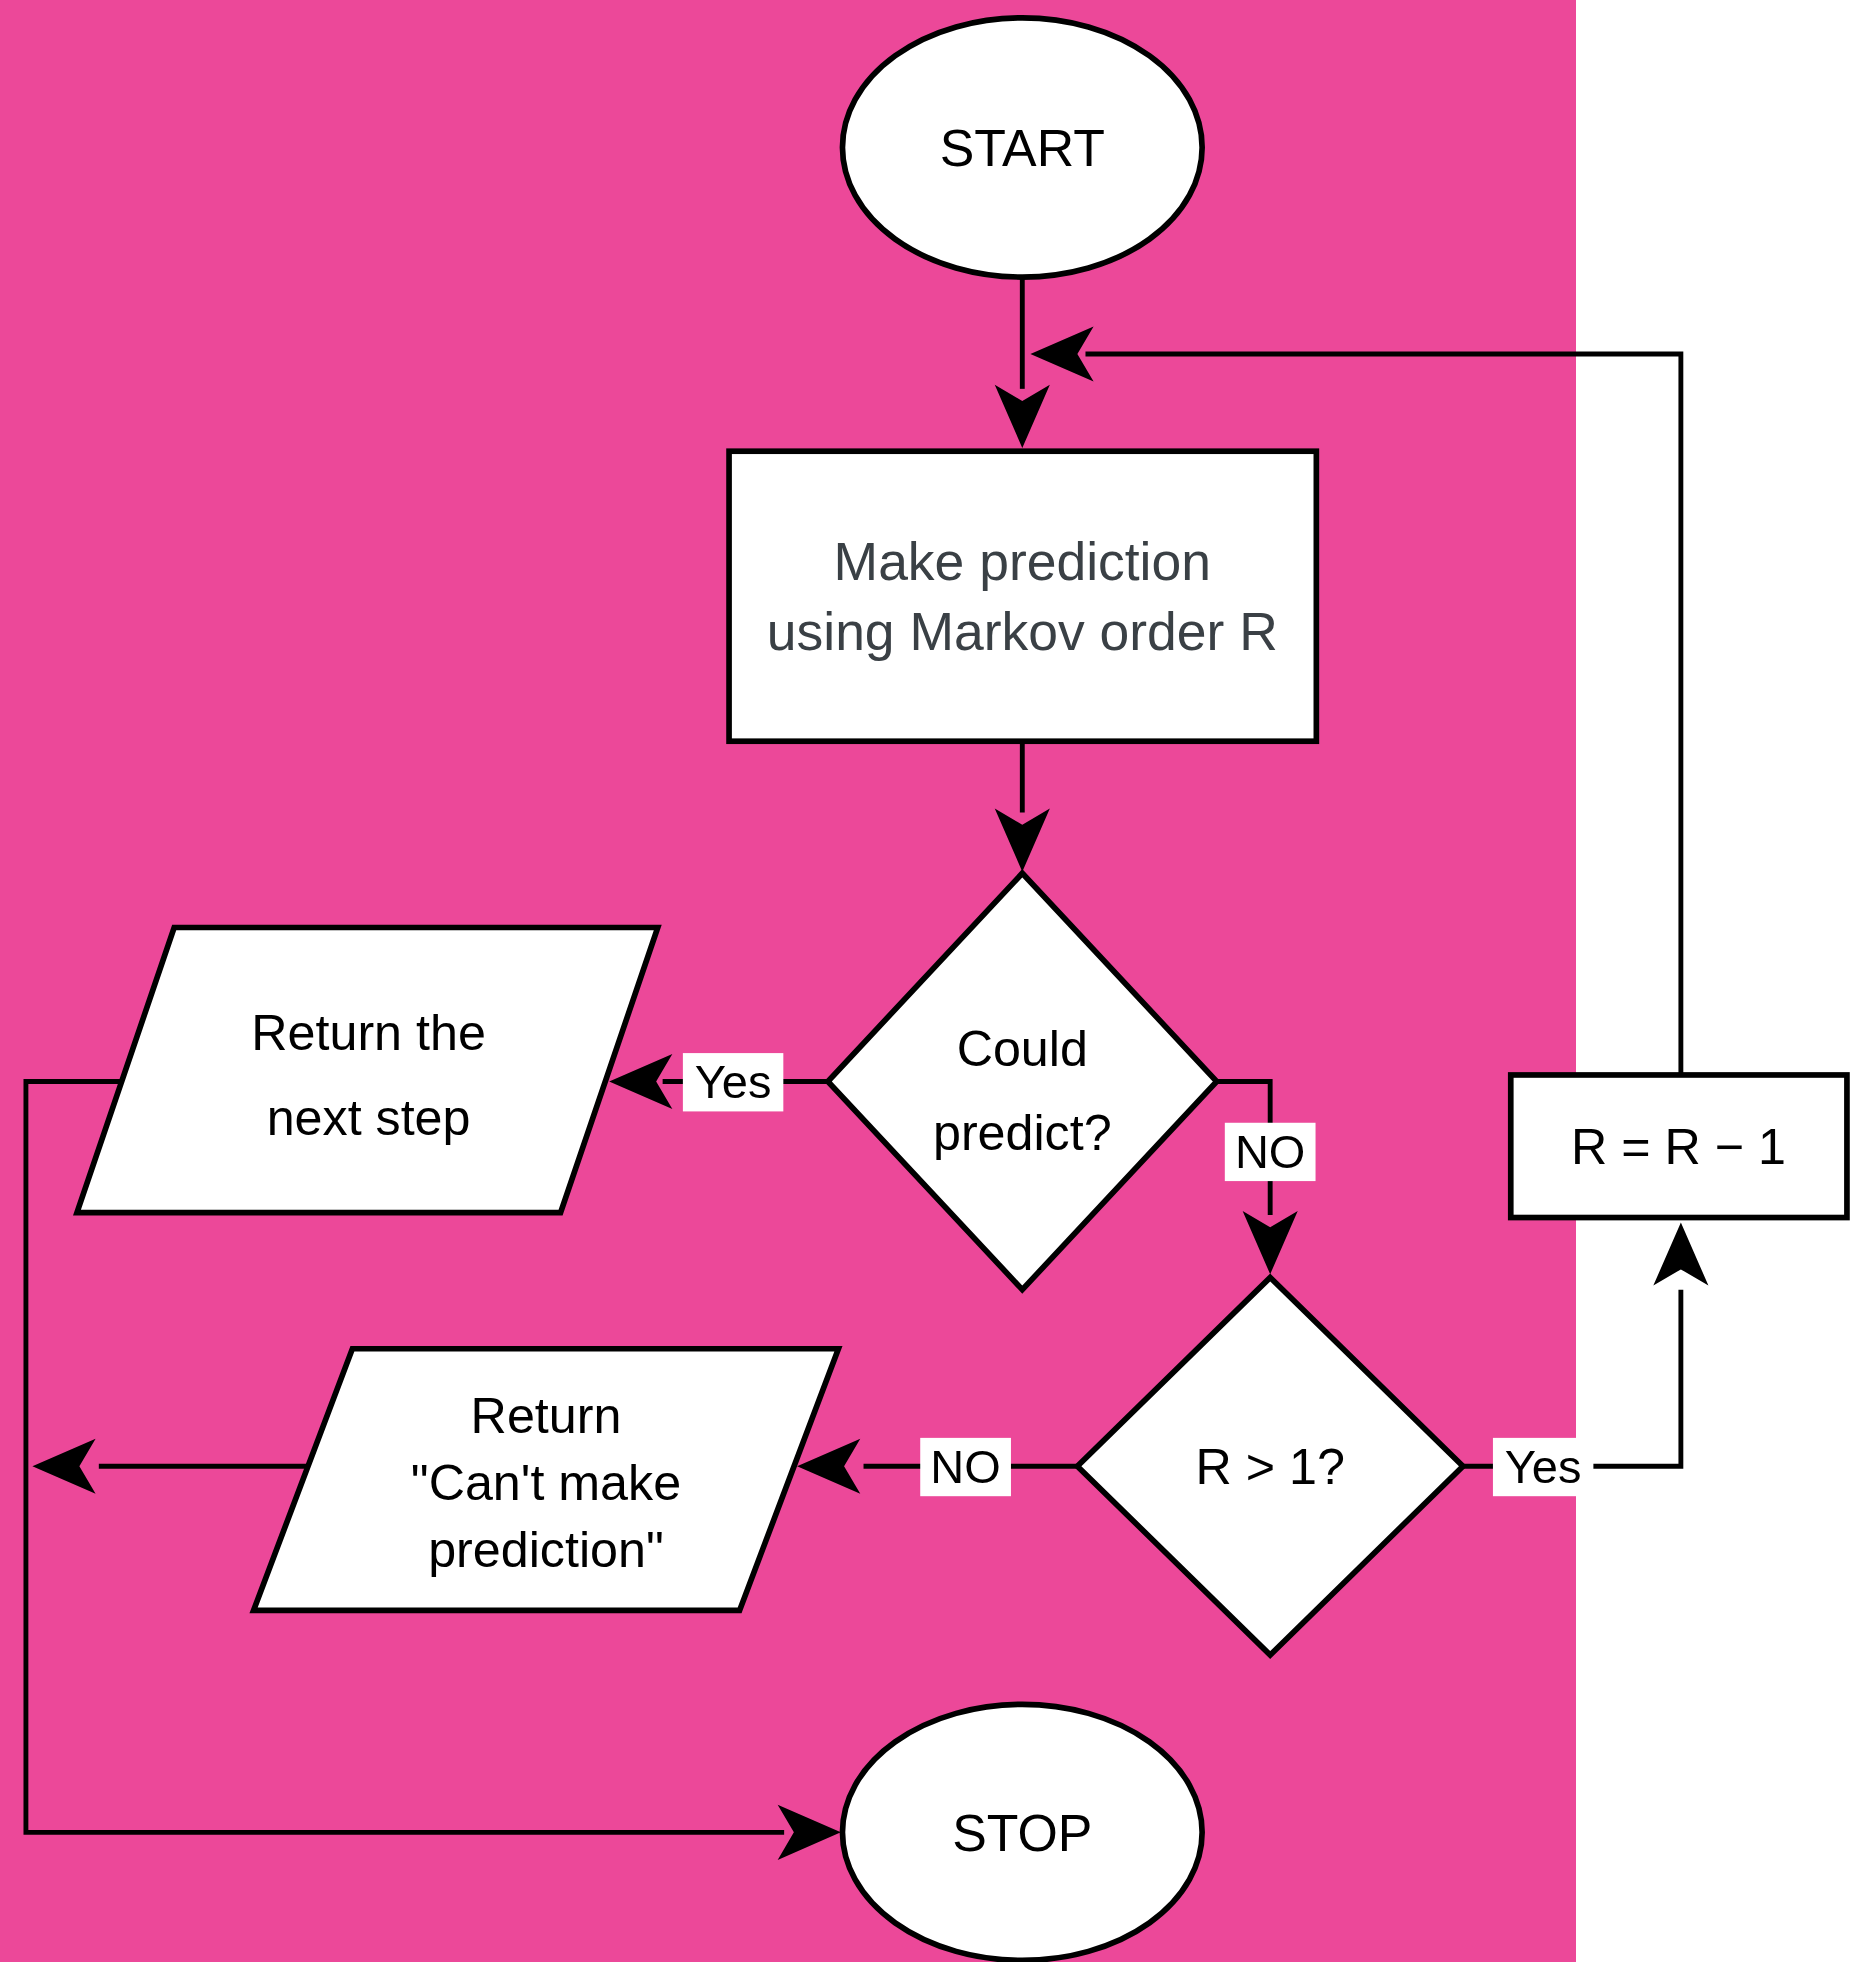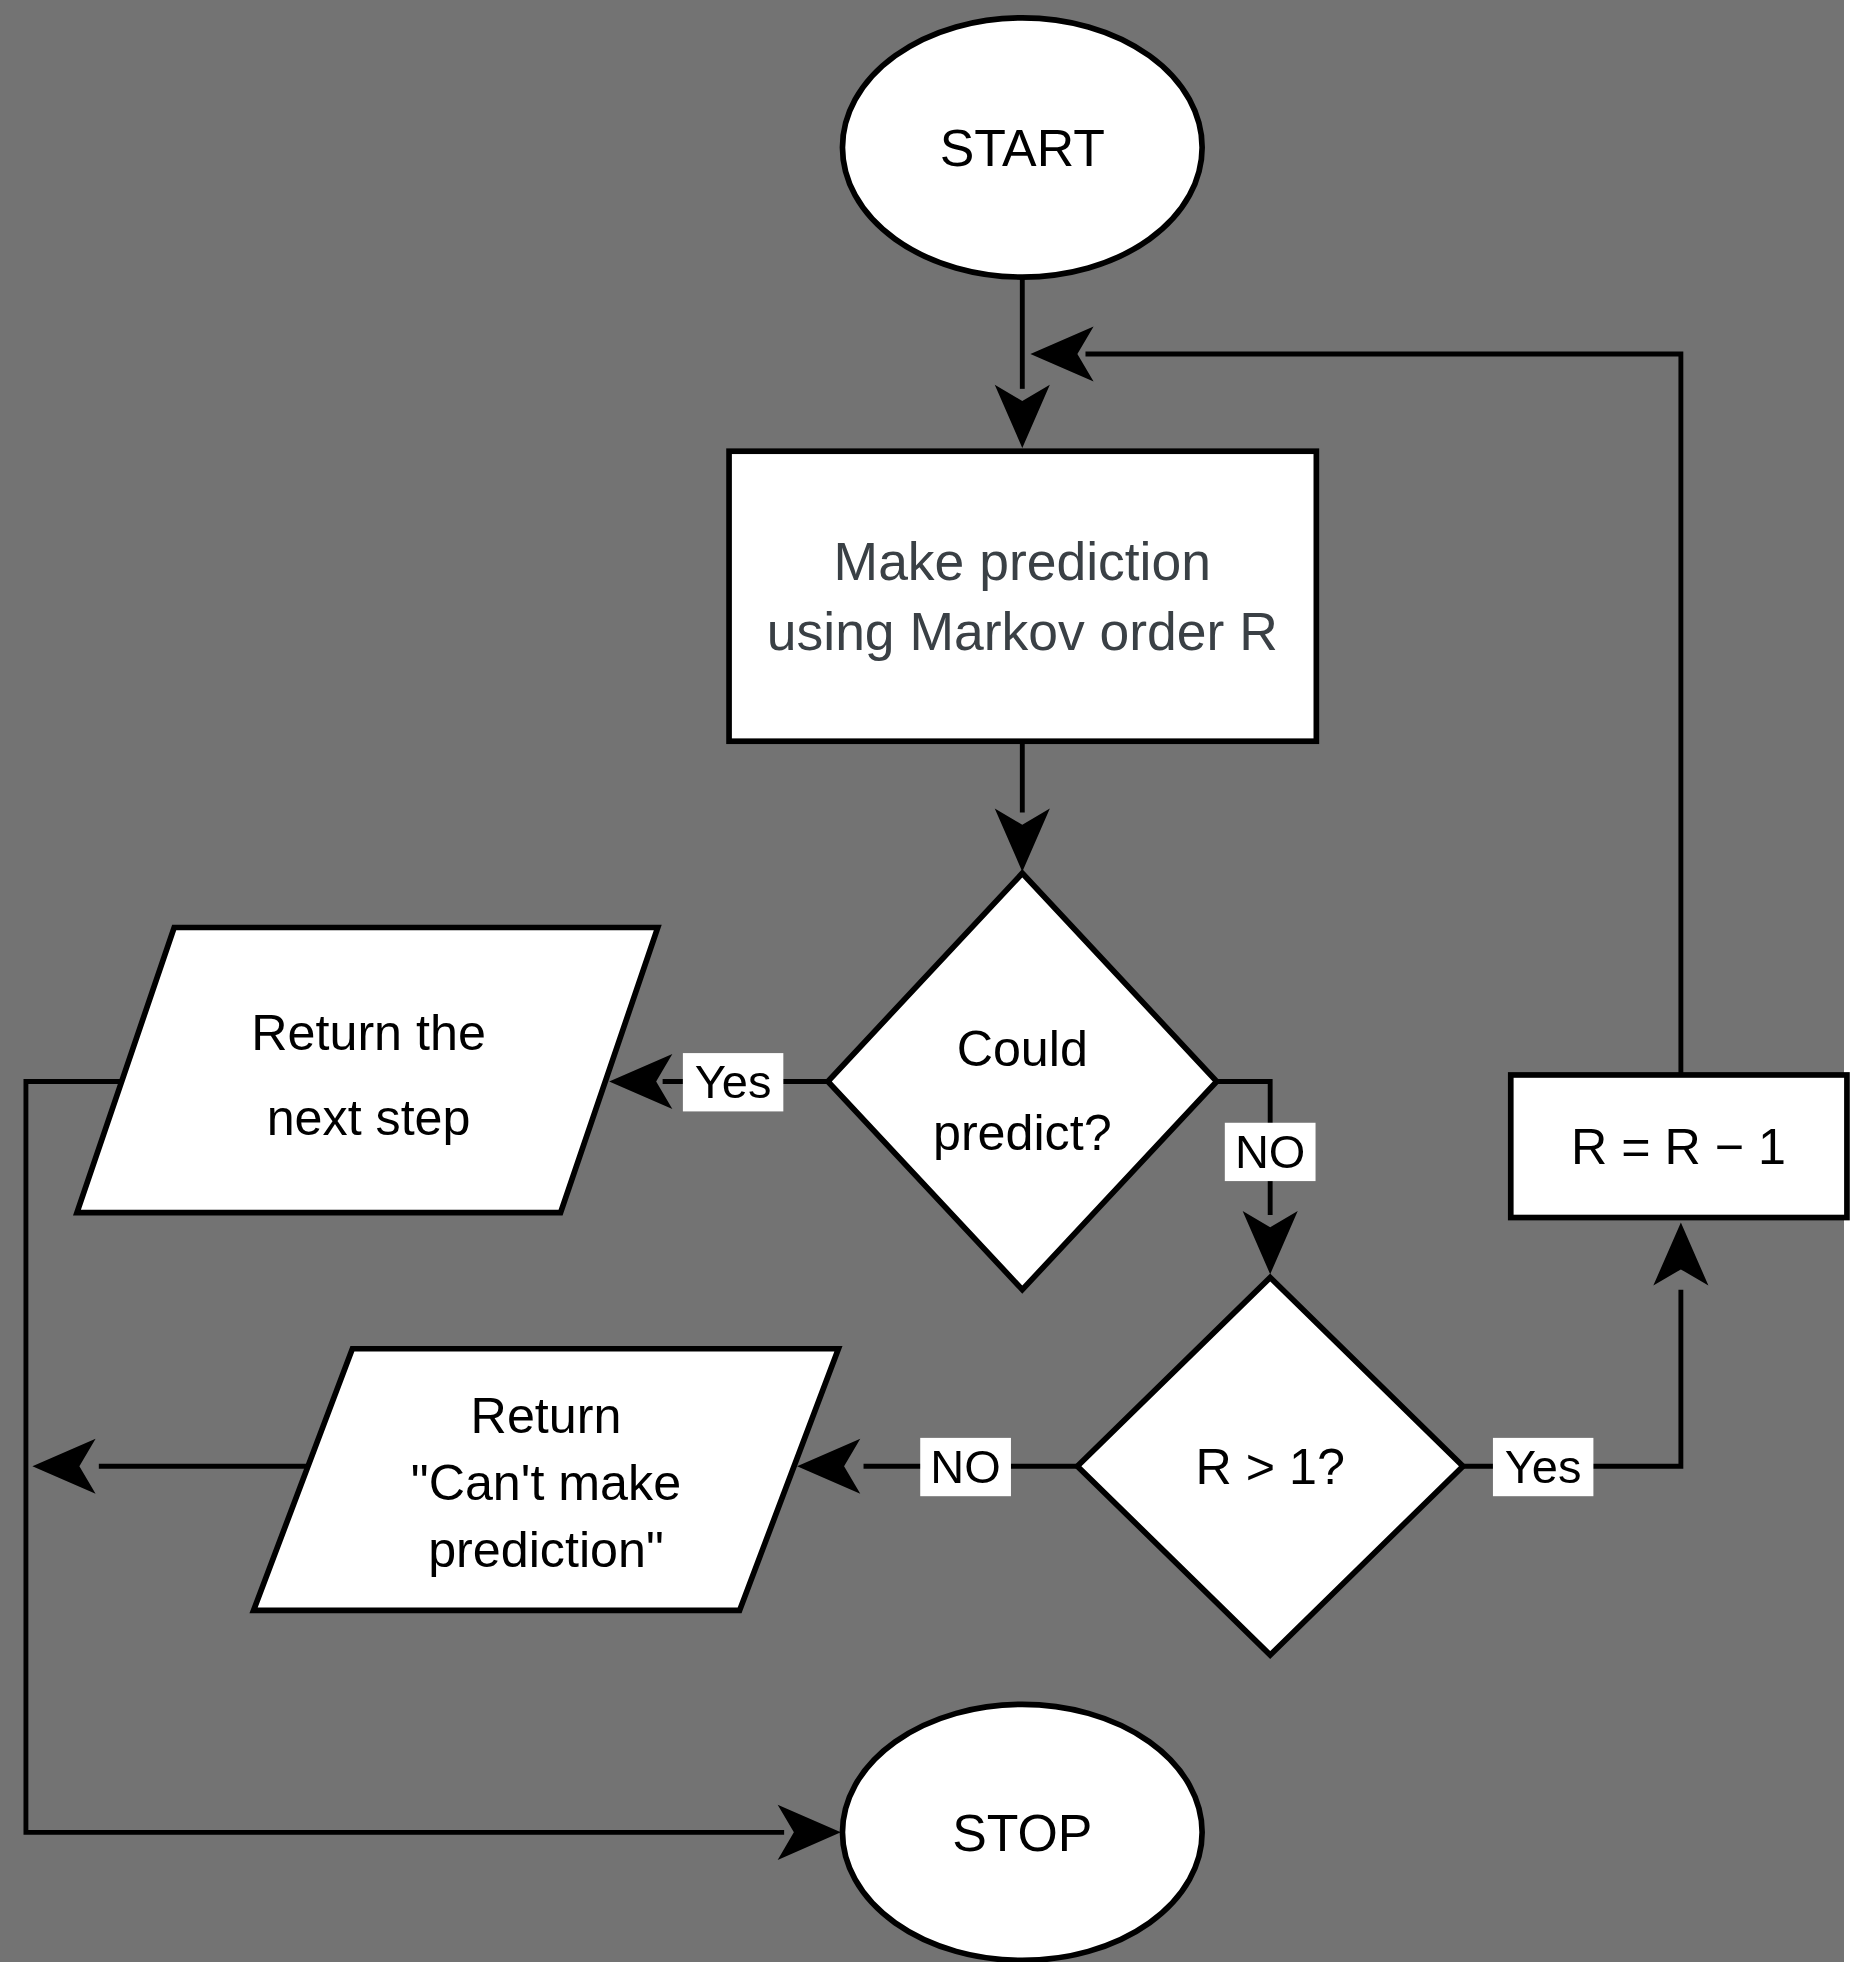--- a/index.html
+++ b/index.html
@@ -2,23 +2,23 @@
 <html style="font-size:13px"><head>
 <meta charset="utf-8">
 <style>
   html, body {
     margin: 0;
     padding: 0;
     background: #ffffff;
   }
   .canvas-wrap {
     position: relative;
-    width: 1844px;
+    width: 1576px;
     height: 1962px;
-    background: #737373;
+    background: #ec4899;
     font-family: "Liberation Sans", sans-serif;
   }
   svg { display: block; }
   .shape {
     fill: #ffffff;
     stroke: #000000;
     stroke-width: 7;
   }
   .edge {
     fill: none;

